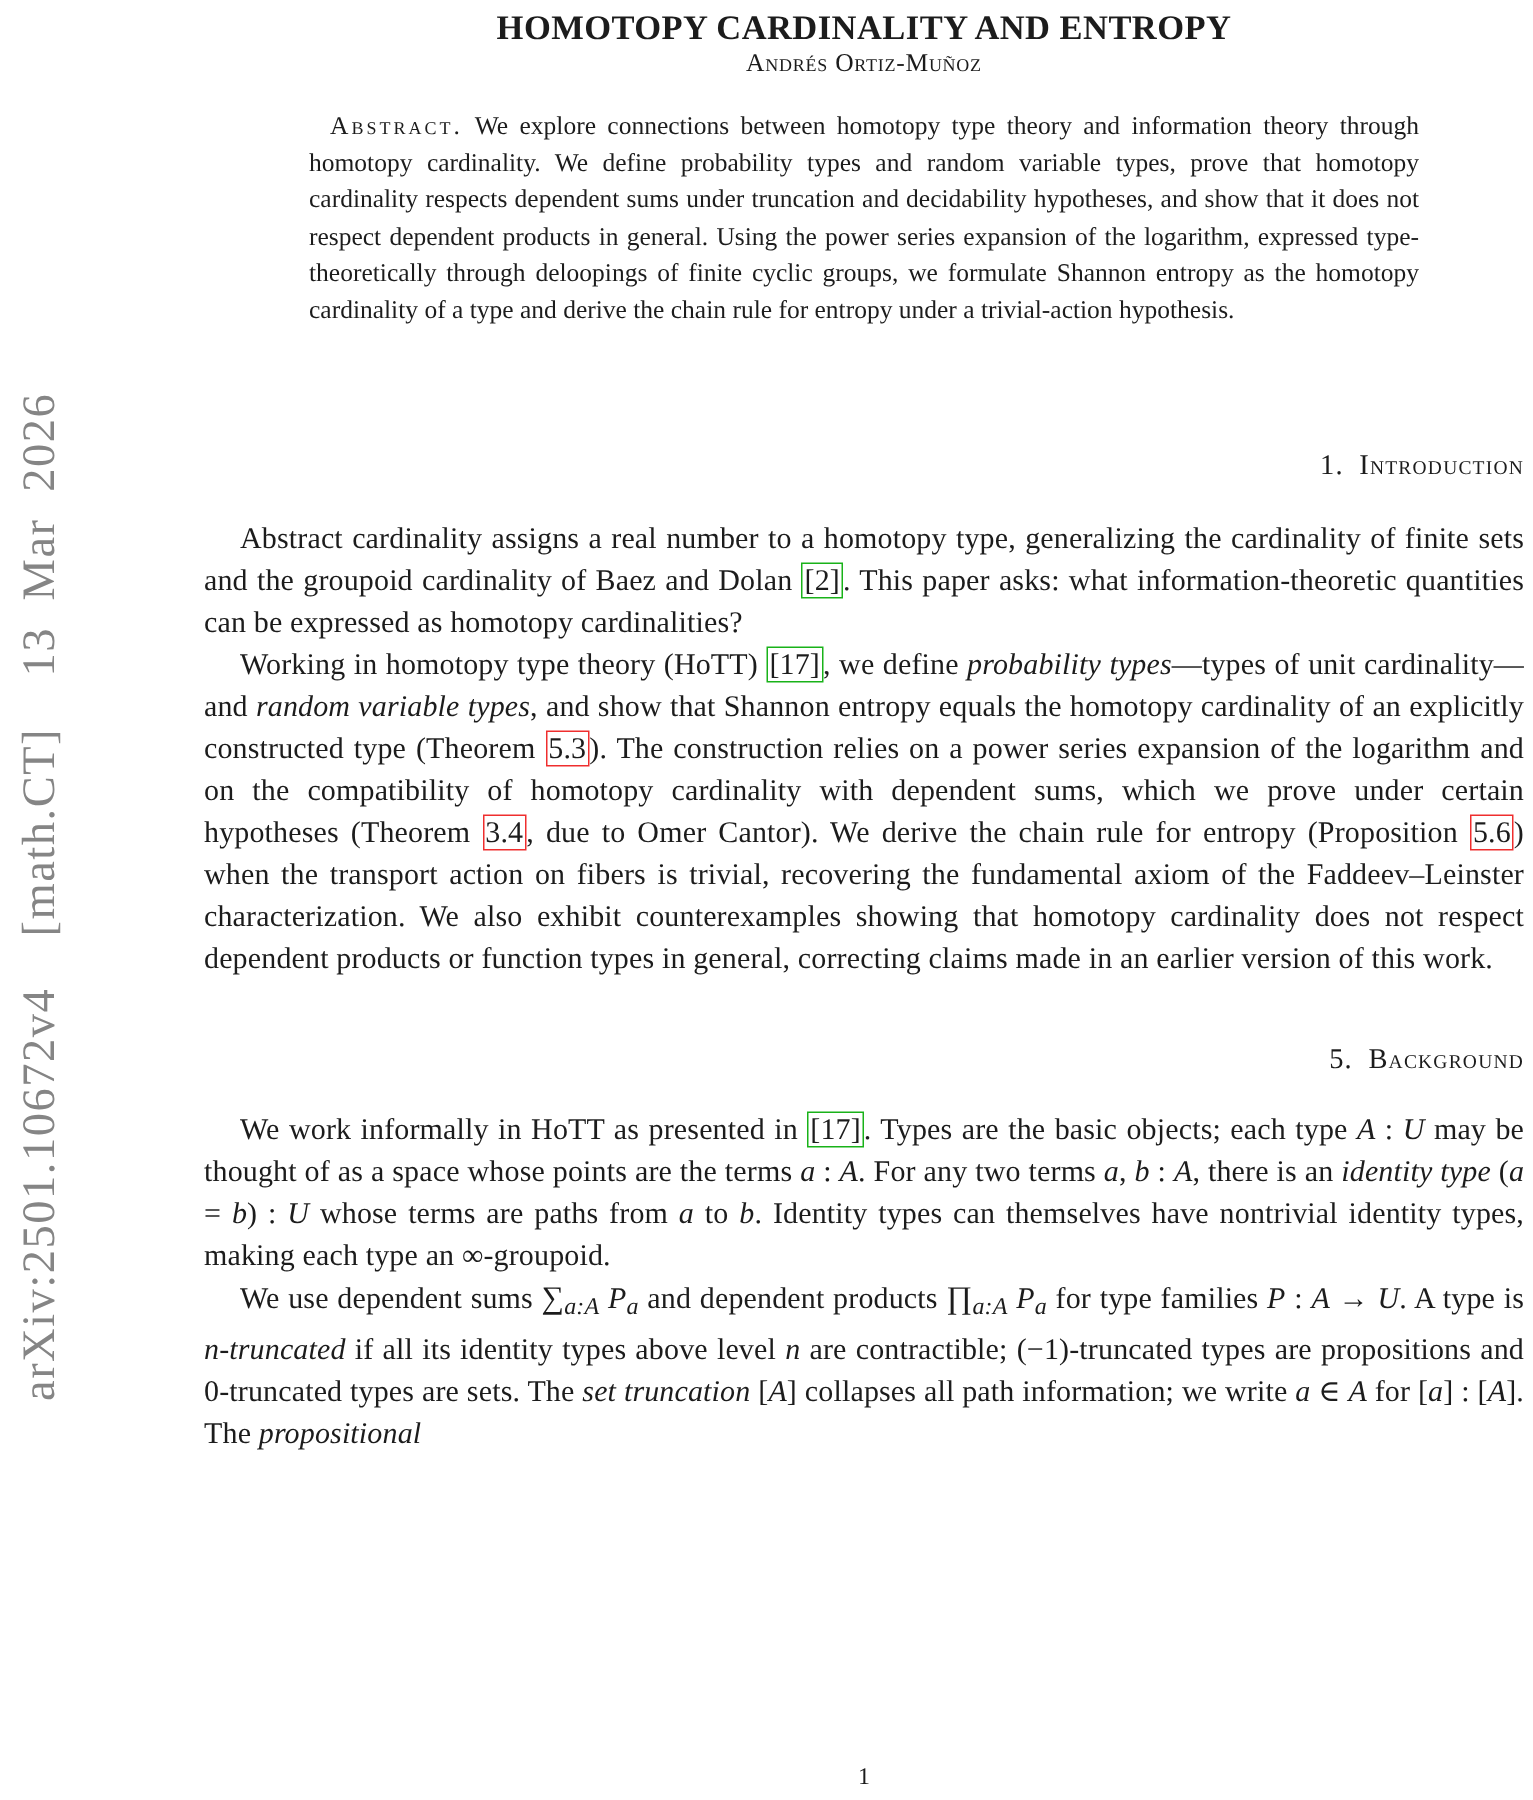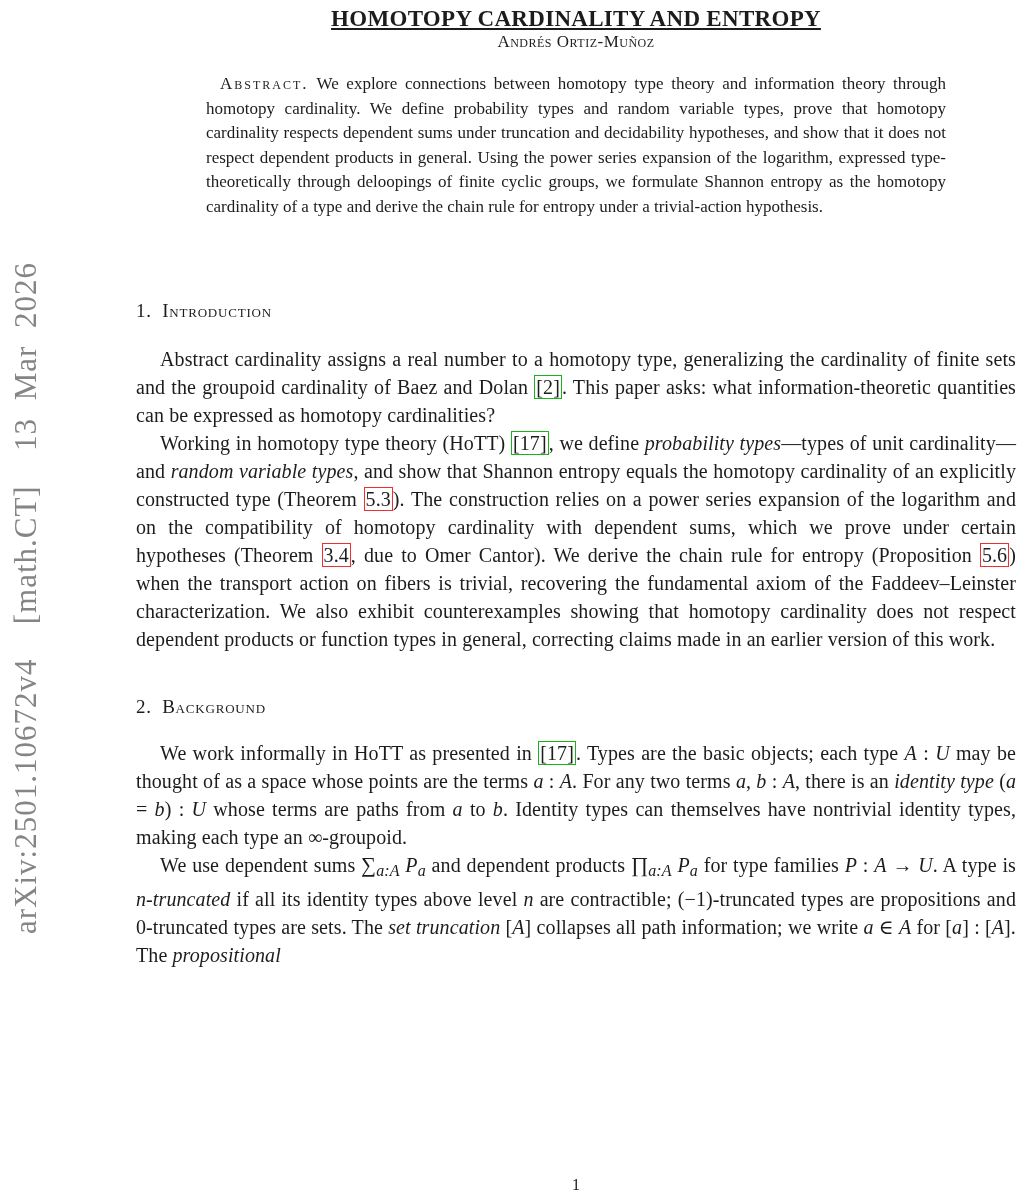--- a/index.html
+++ b/index.html
@@ -30,21 +30,20 @@
     left: 136px;
     top: 0;
     width: 880px;
   }
   .title {
     text-align: center;
     font-size: 23px;
     font-weight: bold;
     margin-top: 6px;
     letter-spacing: 0.3px;
-    text-decoration: underline;
   }
   .author {
     text-align: center;
     font-variant: small-caps;
     font-size: 17px;
     letter-spacing: 0.5px;
   }
   .abstract {
     width: 740px;
     margin: 20px auto 0;
@@ -54,21 +53,21 @@
     text-indent: 14px;
     hyphens: auto;
   }
   .abstract-label {
     font-variant: small-caps;
     letter-spacing: 2px;
     margin-right: 8px;
     text-indent: 0;
   }
   .section-heading {
-    text-align: left;
+    text-align: right;
     font-size: 19px;
     font-weight: normal;
     font-variant: small-caps;
     letter-spacing: 0.8px;
     line-height: 24px;
   }
   .sec-1 .section-heading { margin-top: 80px; margin-bottom: 22px; }
   .sec-2 .section-heading { margin-top: 42px; margin-bottom: 20px; }
   .par {
     font-size: 20px;
@@ -111,19 +110,19 @@
   <div class="content">
     <h1 class="title">HOMOTOPY CARDINALITY AND ENTROPY</h1>
     <div class="author">Andrés Ortiz-Muñoz</div>
     <div class="abstract"><span class="abstract-label">Abstract.</span><span class="abstract-text">We explore connections between homotopy type theory and information theory through homotopy cardinality. We define probability types and random variable types, prove that homotopy cardinality respects dependent sums under truncation and decidability hypotheses, and show that it does not respect dependent products in general. Using the power series expansion of the logarithm, expressed type-theoretically through deloopings of finite cyclic groups, we formulate Shannon entropy as the homotopy cardinality of a type and derive the chain rule for entropy under a trivial-action hypothesis.</span></div>
     <section class="sec sec-1">
       <h2 class="section-heading">1. Introduction</h2>
       <p class="par"><span class="run-p">Abstract cardinality assigns a real number to a homotopy type, generalizing the cardinality of finite sets and the groupoid cardinality of Baez and Dolan </span><span class="run-cite">[2]</span><span class="run-p">. This paper asks: what information-theoretic quantities can be expressed as homotopy cardinalities?</span></p>
       <p class="par"><span class="run-p">Working in homotopy type theory (HoTT) </span><span class="run-cite">[17]</span><span class="run-p">, we define </span><span class="run-i">probability types</span><span class="run-p">—types of unit cardinality—and </span><span class="run-i">random variable types</span><span class="run-p">, and show that Shannon entropy equals the homotopy cardinality of an explicitly constructed type (Theorem </span><span class="run-ref">5.3</span><span class="run-p">). The construction relies on a power series expansion of the logarithm and on the compatibility of homotopy cardinality with dependent sums, which we prove under certain hypotheses (Theorem </span><span class="run-ref">3.4</span><span class="run-p">, due to Omer Cantor). We derive the chain rule for entropy (Proposition </span><span class="run-ref">5.6</span><span class="run-p">) when the transport action on fibers is trivial, recovering the fundamental axiom of the Faddeev–Leinster characterization. We also exhibit counterexamples showing that homotopy cardinality does not respect dependent products or function types in general, correcting claims made in an earlier version of this work.</span></p>
     </section>
     <section class="sec sec-2">
-      <h2 class="section-heading">2. Background</h2>
+      <h2 class="section-heading">5. Background</h2>
       <p class="par"><span class="run-p">We work informally in HoTT as presented in </span><span class="run-cite">[17]</span><span class="run-p">. Types are the basic objects; each type </span><span class="run-i">A</span><span class="run-p"> : </span><span class="run-cal">U</span><span class="run-p"> may be thought of as a space whose points are the terms </span><span class="run-i">a</span><span class="run-p"> : </span><span class="run-i">A</span><span class="run-p">. For any two terms </span><span class="run-i">a</span><span class="run-p">, </span><span class="run-i">b</span><span class="run-p"> : </span><span class="run-i">A</span><span class="run-p">, there is an </span><span class="run-i">identity type</span><span class="run-p"> (</span><span class="run-i">a</span><span class="run-p"> = </span><span class="run-i">b</span><span class="run-p">) : </span><span class="run-cal">U</span><span class="run-p"> whose terms are paths from </span><span class="run-i">a</span><span class="run-p"> to </span><span class="run-i">b</span><span class="run-p">. Identity types can themselves have nontrivial identity types, making each type an ∞-groupoid.</span></p>
       <p class="par"><span class="run-p">We use dependent sums </span><span class="run-op">∑</span><span class="run-sub">a:A</span><span class="run-p"> </span><span class="run-i">P</span><span class="run-sub">a</span><span class="run-p"> and dependent products </span><span class="run-op">∏</span><span class="run-sub">a:A</span><span class="run-p"> </span><span class="run-i">P</span><span class="run-sub">a</span><span class="run-p"> for type families </span><span class="run-i">P</span><span class="run-p"> : </span><span class="run-i">A</span><span class="run-p"> → </span><span class="run-cal">U</span><span class="run-p">. A type is </span><span class="run-i">n-truncated</span><span class="run-p"> if all its identity types above level </span><span class="run-i">n</span><span class="run-p"> are contractible; (−1)-truncated types are propositions and 0-truncated types are sets. The </span><span class="run-i">set truncation</span><span class="run-p"> [</span><span class="run-i">A</span><span class="run-p">] collapses all path information; we write </span><span class="run-i">a</span><span class="run-p"> ∈ </span><span class="run-i">A</span><span class="run-p"> for [</span><span class="run-i">a</span><span class="run-p">] : [</span><span class="run-i">A</span><span class="run-p">]. The </span><span class="run-i">propositional</span></p>
     </section>
     <div class="page-number">1</div>
   </div>
 </div>
 
 </body></html>

